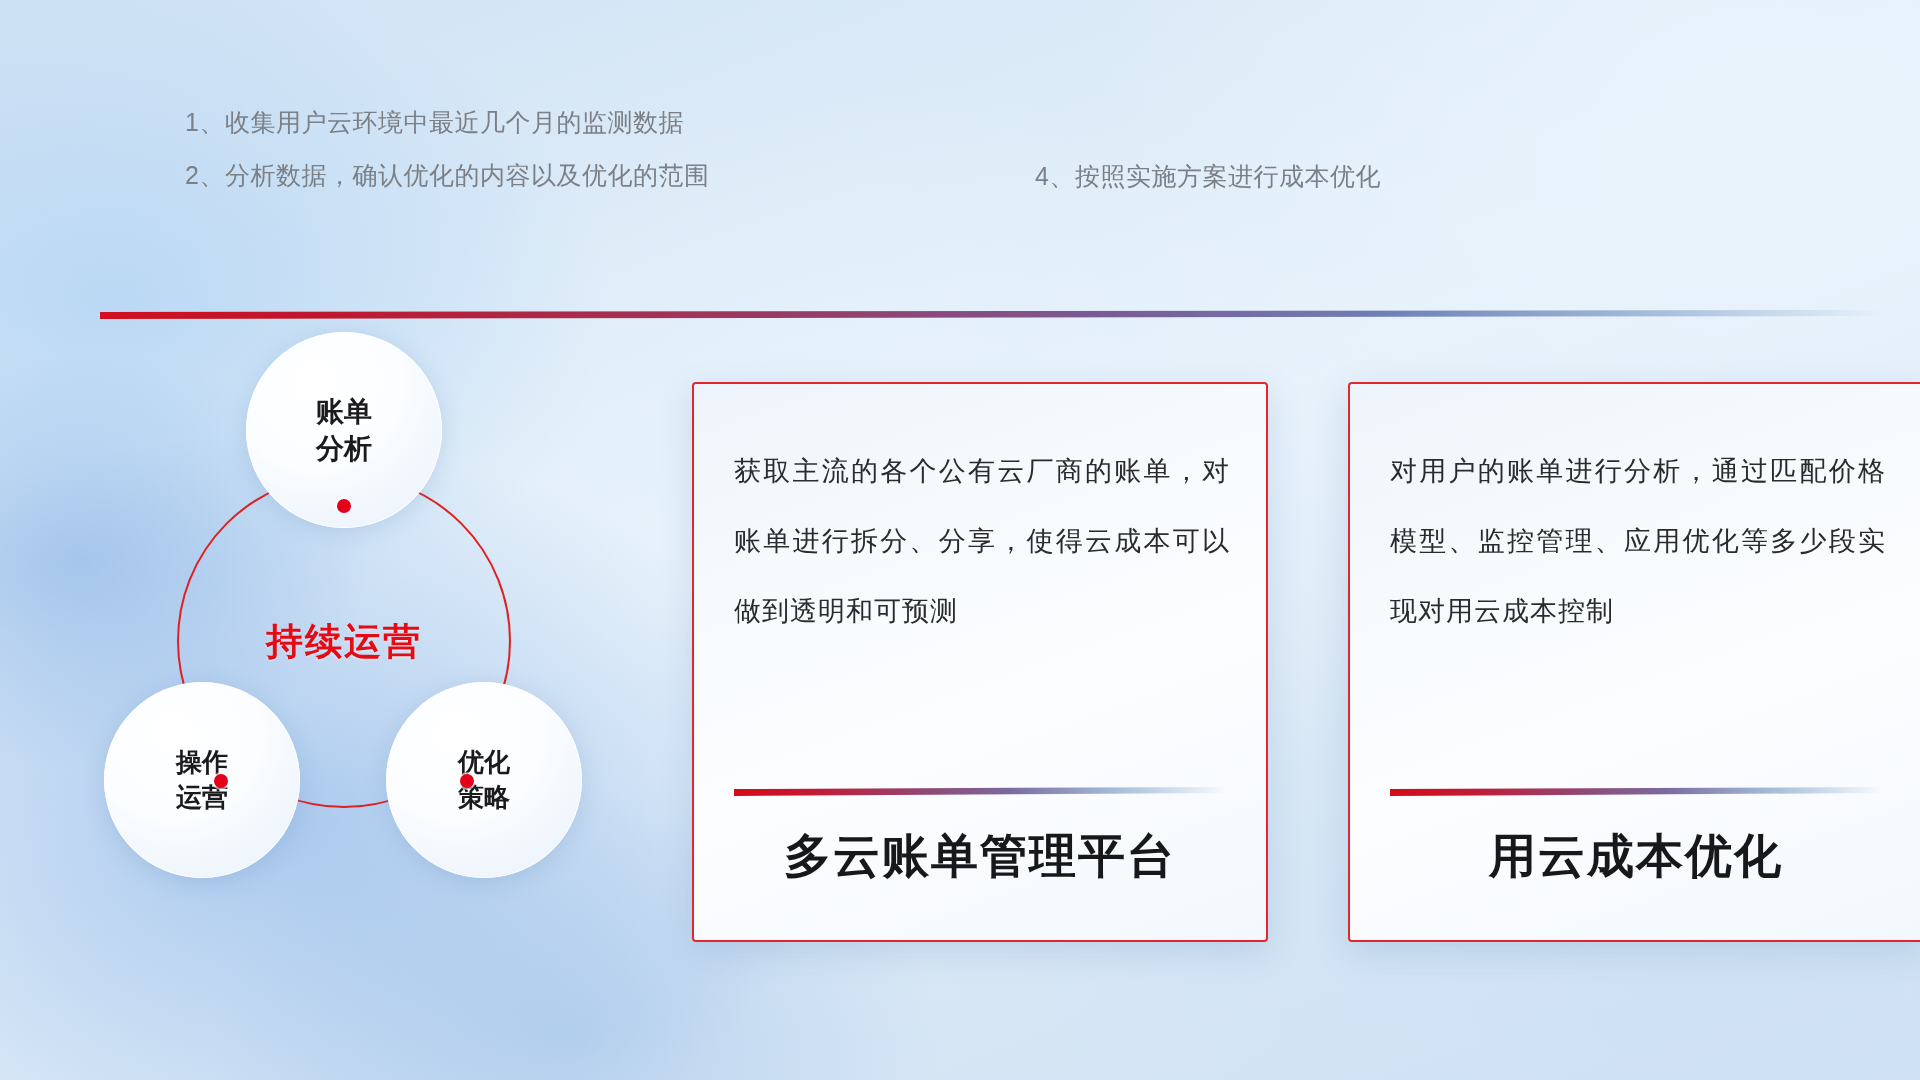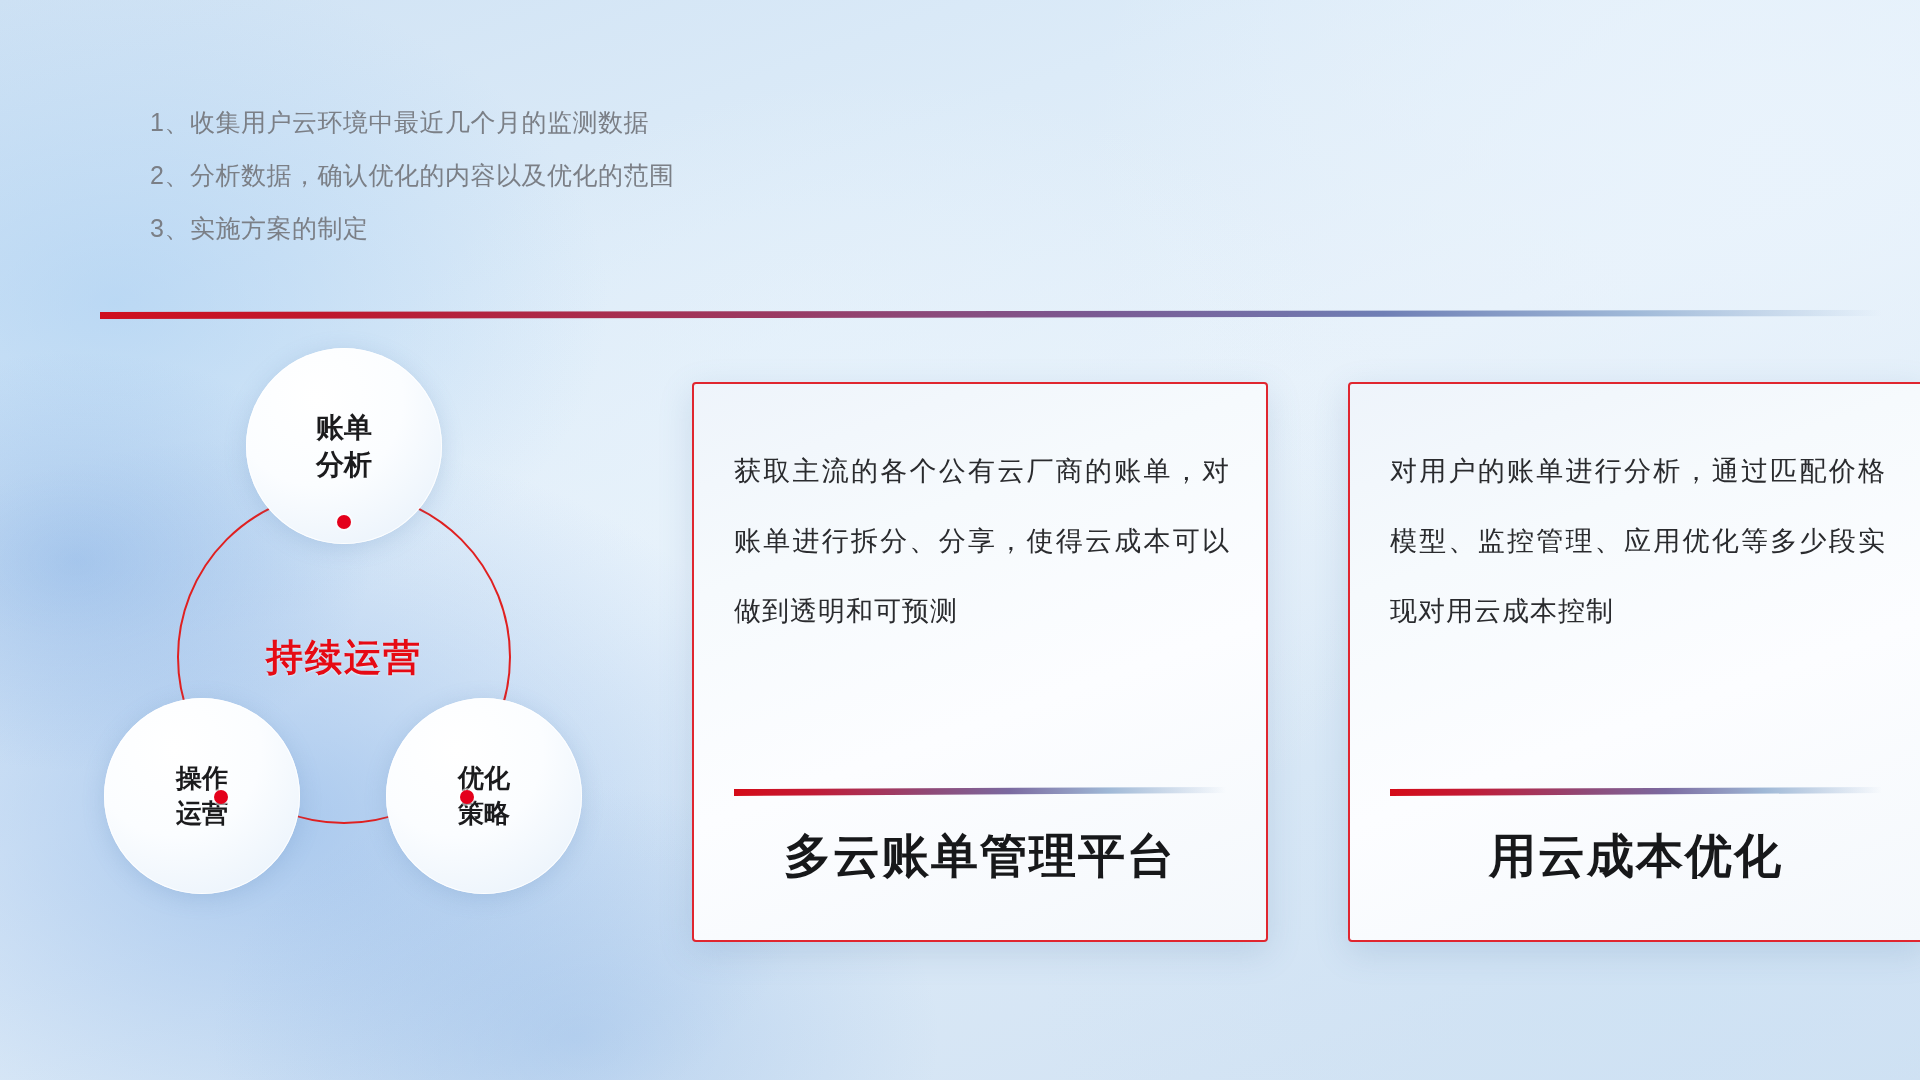--- a/index.html
+++ b/index.html
@@ -32,34 +32,35 @@
   }
 
   
   .bullets{
     position:absolute;
     color:#7b7f86;
     font-size:25px;
     line-height:53px;
     letter-spacing:0.5px;
     white-space:nowrap;
+    margin-left:35px;
   }
   #bullets-left{left:150px;top:96px;}
   #bullets-right{left:1000px;top:150px;}
   .bullet-line{display:block;}
 
   
   #divider{
     position:absolute;left:100px;top:310px;width:1782px;height:9px;
     background:linear-gradient(90deg,#cf1020 0%,#c0172c 12%,#9a3a63 38%,#7a5a93 56%,#6f7fb5 72%,#9fb9d8 86%,rgba(200,221,240,0) 100%);
     clip-path:polygon(0 2px, 100% 0, 100% 6px, 0 9px);
   }
 
   
-  #venn{position:absolute;left:96px;top:340px;width:560px;height:620px;}
+  #venn{position:absolute;left:96px;top:324px;width:560px;height:620px;}
   .vcircle{
     position:absolute;border-radius:50%;
     background:
       radial-gradient(circle at 36% 26%, #ffffff 0%, #fbfdff 45%, #eef5fc 78%, #e3eefa 100%);
     box-shadow:0 4px 22px rgba(90,130,180,0.22), inset 0 0 0 1px rgba(255,255,255,0.85);
     display:flex;flex-direction:column;align-items:center;justify-content:center;
     color:#1b1b1d;font-weight:700;text-align:center;
   }
   #circle-top{left:150px;top:8px;width:196px;height:196px;font-size:28px;line-height:37px;}
   #circle-bl{left:8px;top:358px;width:196px;height:196px;font-size:26px;line-height:35px;}
@@ -116,24 +117,24 @@
   }
 </style>
 </head>
 <body>
 
 <div id="stage">
 
   <div class="bullets" id="bullets-left">
     <span class="bullet-line">1、收集用户云环境中最近几个月的监测数据</span>
     <span class="bullet-line">2、分析数据，确认优化的内容以及优化的范围</span>
-    <span class="bullet-line">3、实施方案的制定</span>
   </div>
 
   <div class="bullets" id="bullets-right">
+    <span class="bullet-line">4、按照实施方案进行成本优化</span>
   </div>
 
   <div id="divider"></div>
 
   <div id="venn">
 
     <div id="ring"></div>
 
     <div class="vcircle" id="circle-top">
       <span class="vlabel">账单</span>

